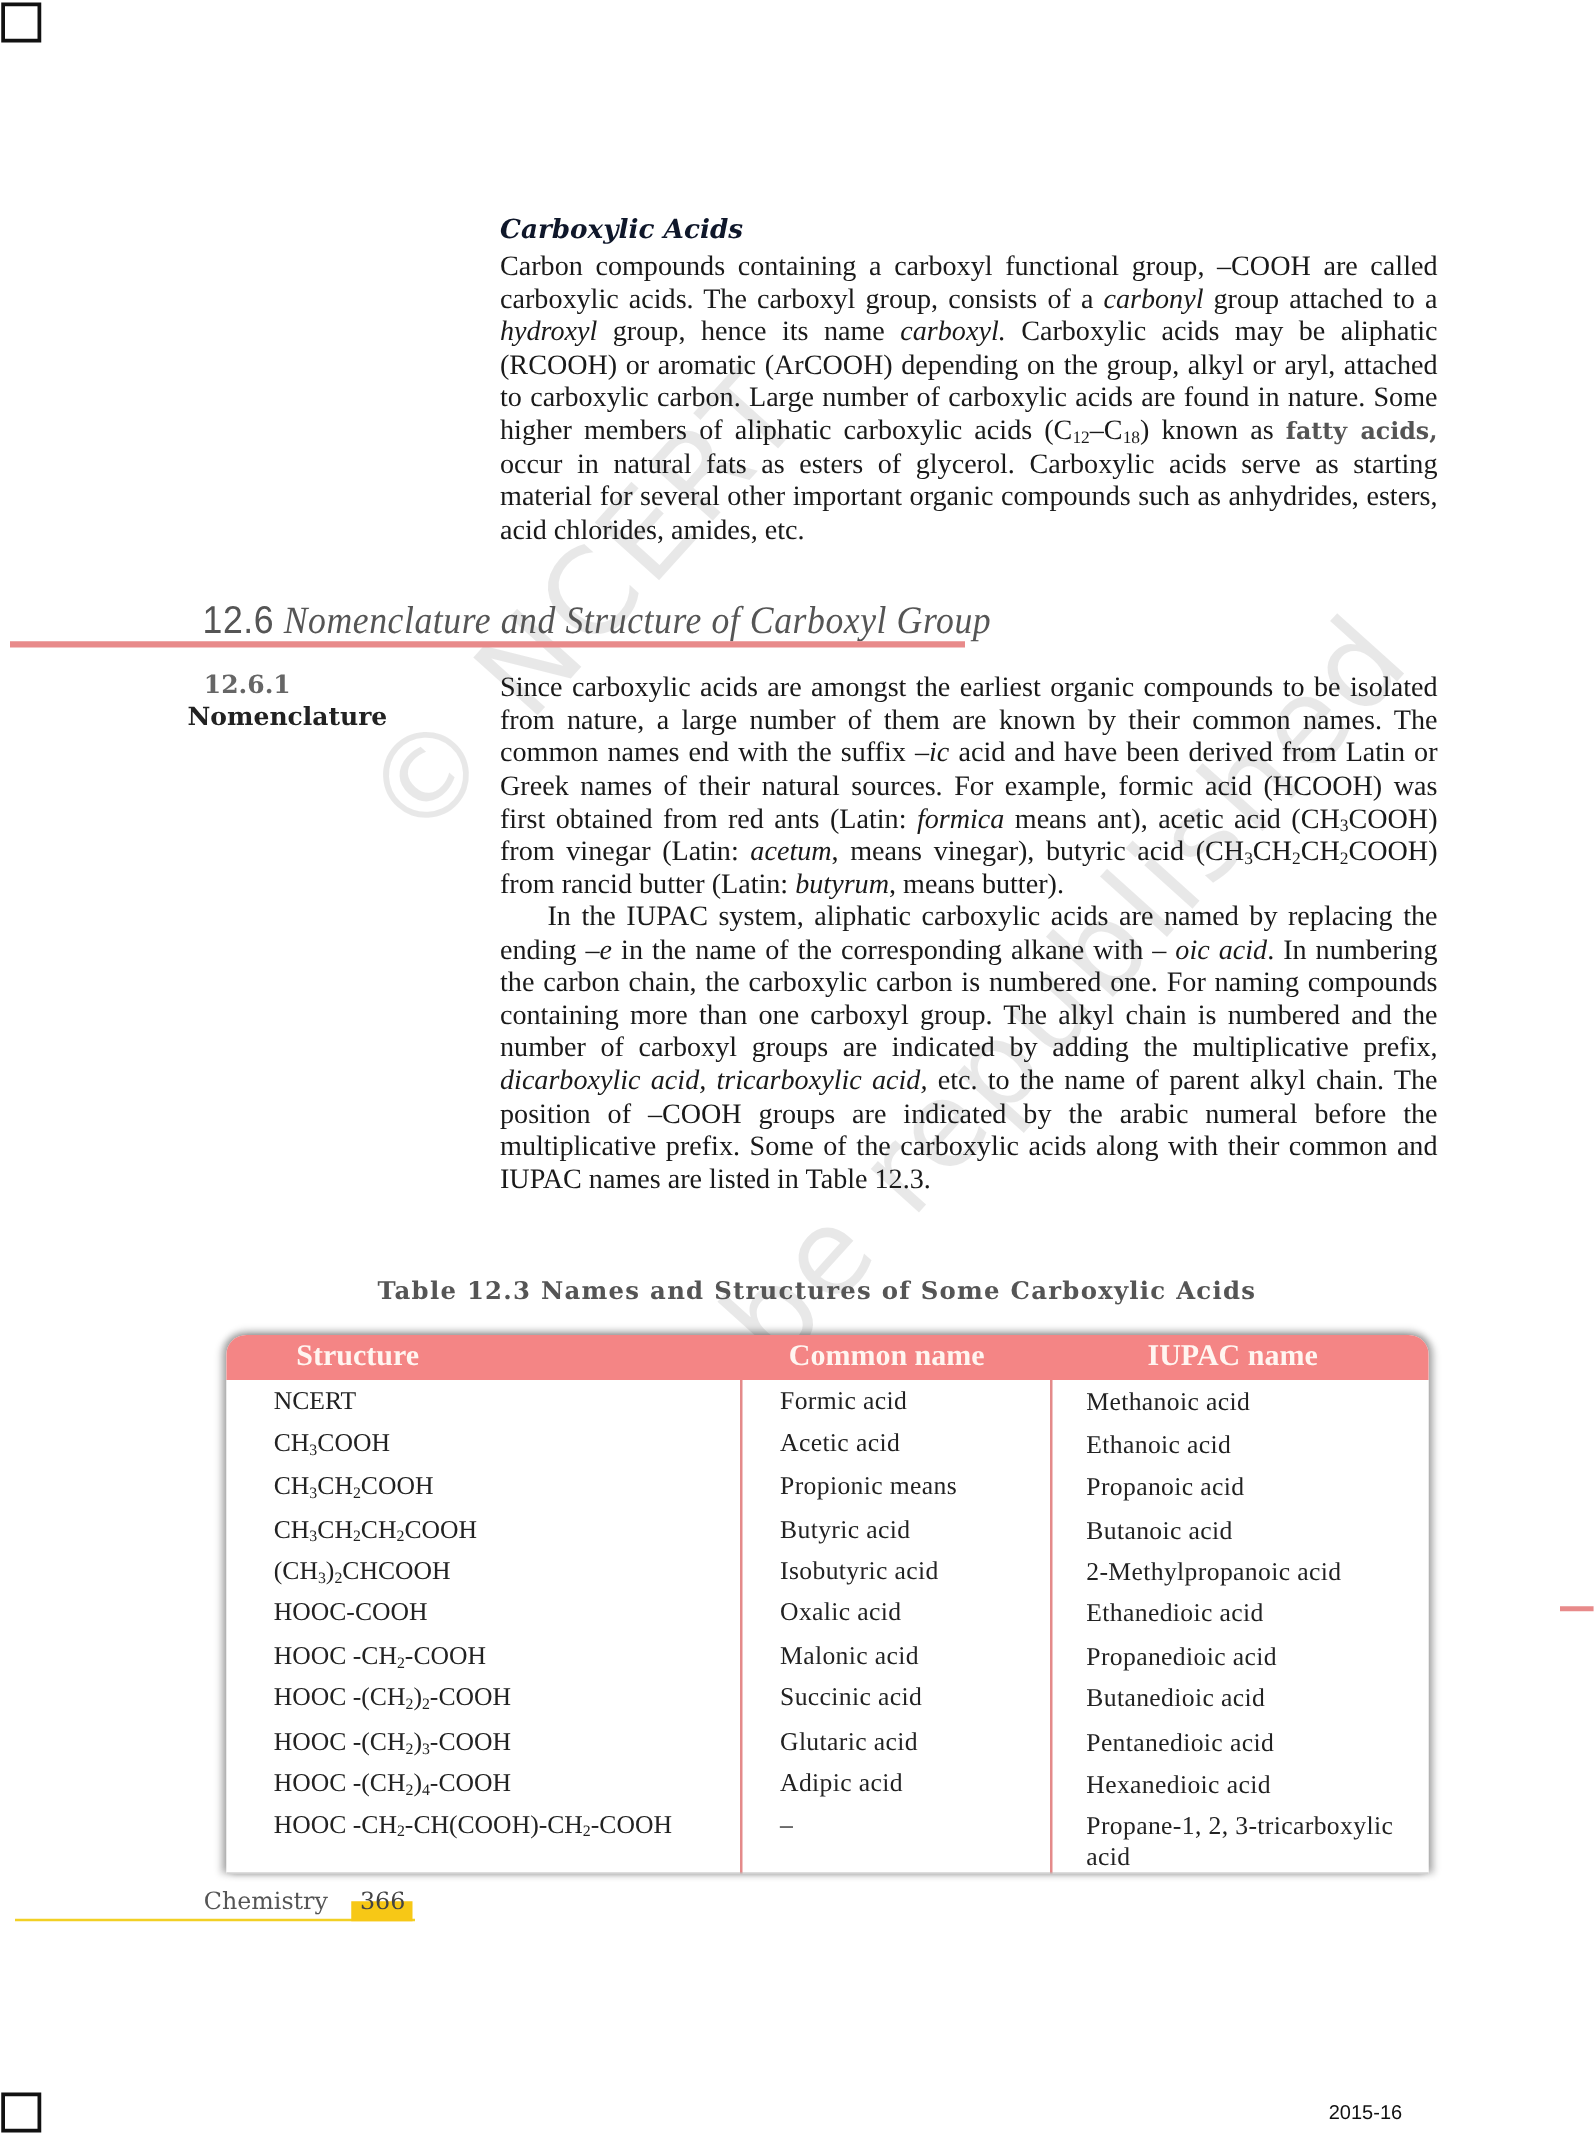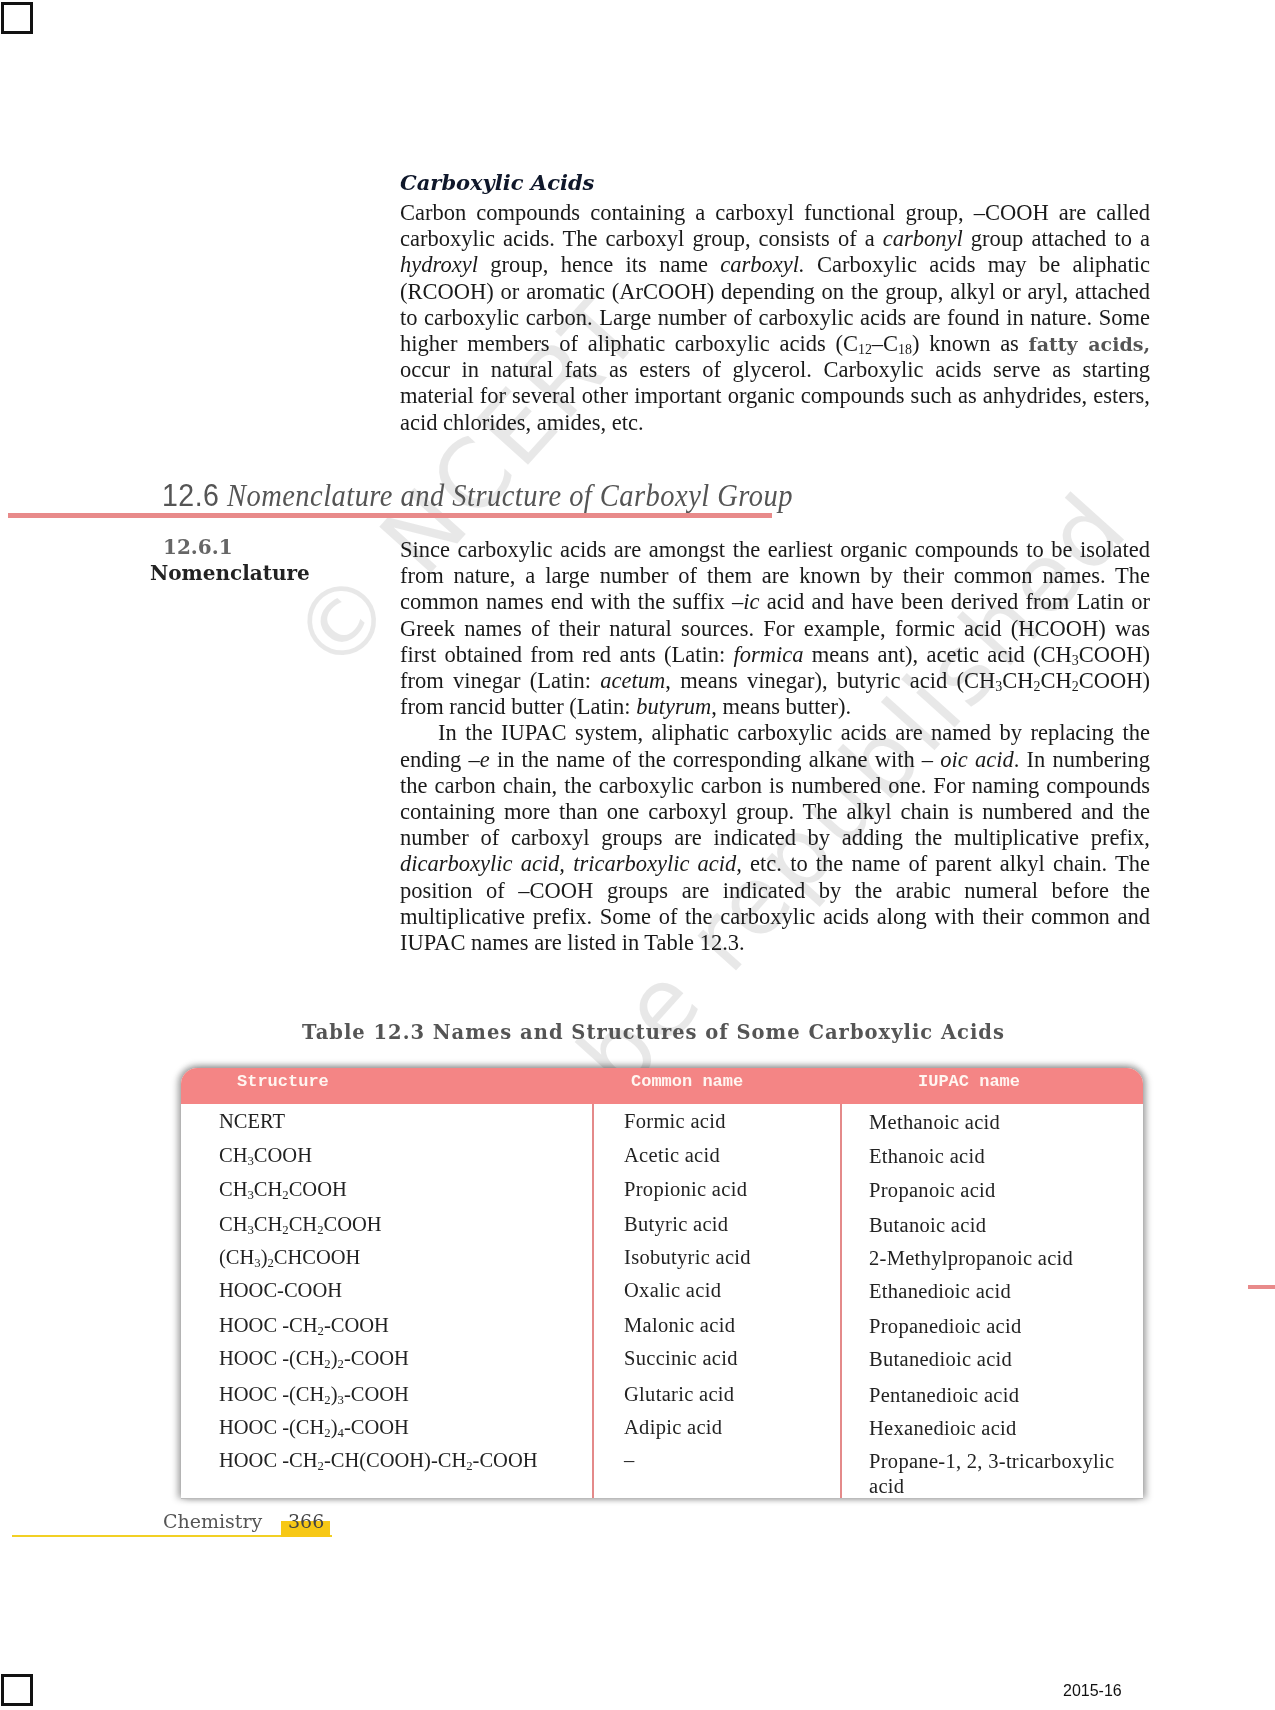--- a/index.html
+++ b/index.html
@@ -36,21 +36,21 @@
   .side-num { position:absolute; left:163px; top:535px; font-family:"DejaVu Serif", serif; font-weight:bold; font-size:20px; color:#666; }
   .side-title { position:absolute; left:150px; top:561px; font-family:"DejaVu Serif", serif; font-weight:bold; font-size:20px; color:#222; }
 
   .table-caption { position:absolute; left:302px; top:1021px; font-family:"DejaVu Serif", serif; font-weight:bold; font-size:19.5px;
                    color:#555; letter-spacing:1px; white-space:nowrap; }
 
   .tbl { position:absolute; left:181px; top:1068px; width:962px; height:431px; background:#fff;
          border-radius:16px 16px 0 0; box-shadow:-4px 0 6px rgba(0,0,0,0.25), 4px 0 6px rgba(0,0,0,0.25), 0 -4px 6px rgba(0,0,0,0.18);
          overflow:hidden; }
   .tbl-head { position:absolute; left:0; top:0; width:100%; height:36px; background:#f48585; }
-  .tbl-head div { position:absolute; top:4px; font-family:Liberation Mono, monospace; font-weight:bold; font-size:17px; color:#fff5f0; }
+  .tbl-head div { position:absolute; top:4px; font-family:Liberation Serif, serif; font-weight:bold; font-size:24px; color:#fff5f0; }
   .h1 { left:56px; } .h2 { left:450px; } .h3 { left:737px; }
   .vline { position:absolute; top:36px; bottom:0; width:2px; background:#e48a8a; }
   .v1 { left:411px; } .v2 { left:659px; }
   .bottom-line { position:absolute; left:0; right:0; bottom:0; height:1px; background:#bbb; }
   .row { position:absolute; left:0; width:100%; height:32px; font-family:"Liberation Serif", serif; font-size:20.5px; color:#222; }
   .row .c1 { position:absolute; left:38px; top:0; white-space:nowrap; }
   .row .c2 { position:absolute; left:443px; top:0; white-space:nowrap; letter-spacing:0.3px; }
   .row .c3 { position:absolute; left:688px; top:0; width:260px; line-height:25px; letter-spacing:0.3px; }
 
   .footer-rule { position:absolute; left:12px; top:1535px; width:320px; height:2px; background:#f2d024; }
@@ -104,21 +104,21 @@
         <div class="c2">Formic acid</div>
         <div class="c3">Methanoic acid</div>
       </div>
       <div class="row" style="top: 76px;">
         <div class="c1">CH<sub>3</sub>COOH</div>
         <div class="c2">Acetic acid</div>
         <div class="c3">Ethanoic acid</div>
       </div>
       <div class="row" style="top: 110px;">
         <div class="c1">CH<sub>3</sub>CH<sub>2</sub>COOH</div>
-        <div class="c2">Propionic acid</div>
+        <div class="c2">Propionic means</div>
         <div class="c3">Propanoic acid</div>
       </div>
       <div class="row" style="top: 145px;">
         <div class="c1">CH<sub>3</sub>CH<sub>2</sub>CH<sub>2</sub>COOH</div>
         <div class="c2">Butyric acid</div>
         <div class="c3">Butanoic acid</div>
       </div>
       <div class="row" style="top: 178px;">
         <div class="c1">(CH<sub>3</sub>)<sub>2</sub>CHCOOH</div>
         <div class="c2">Isobutyric acid</div>

